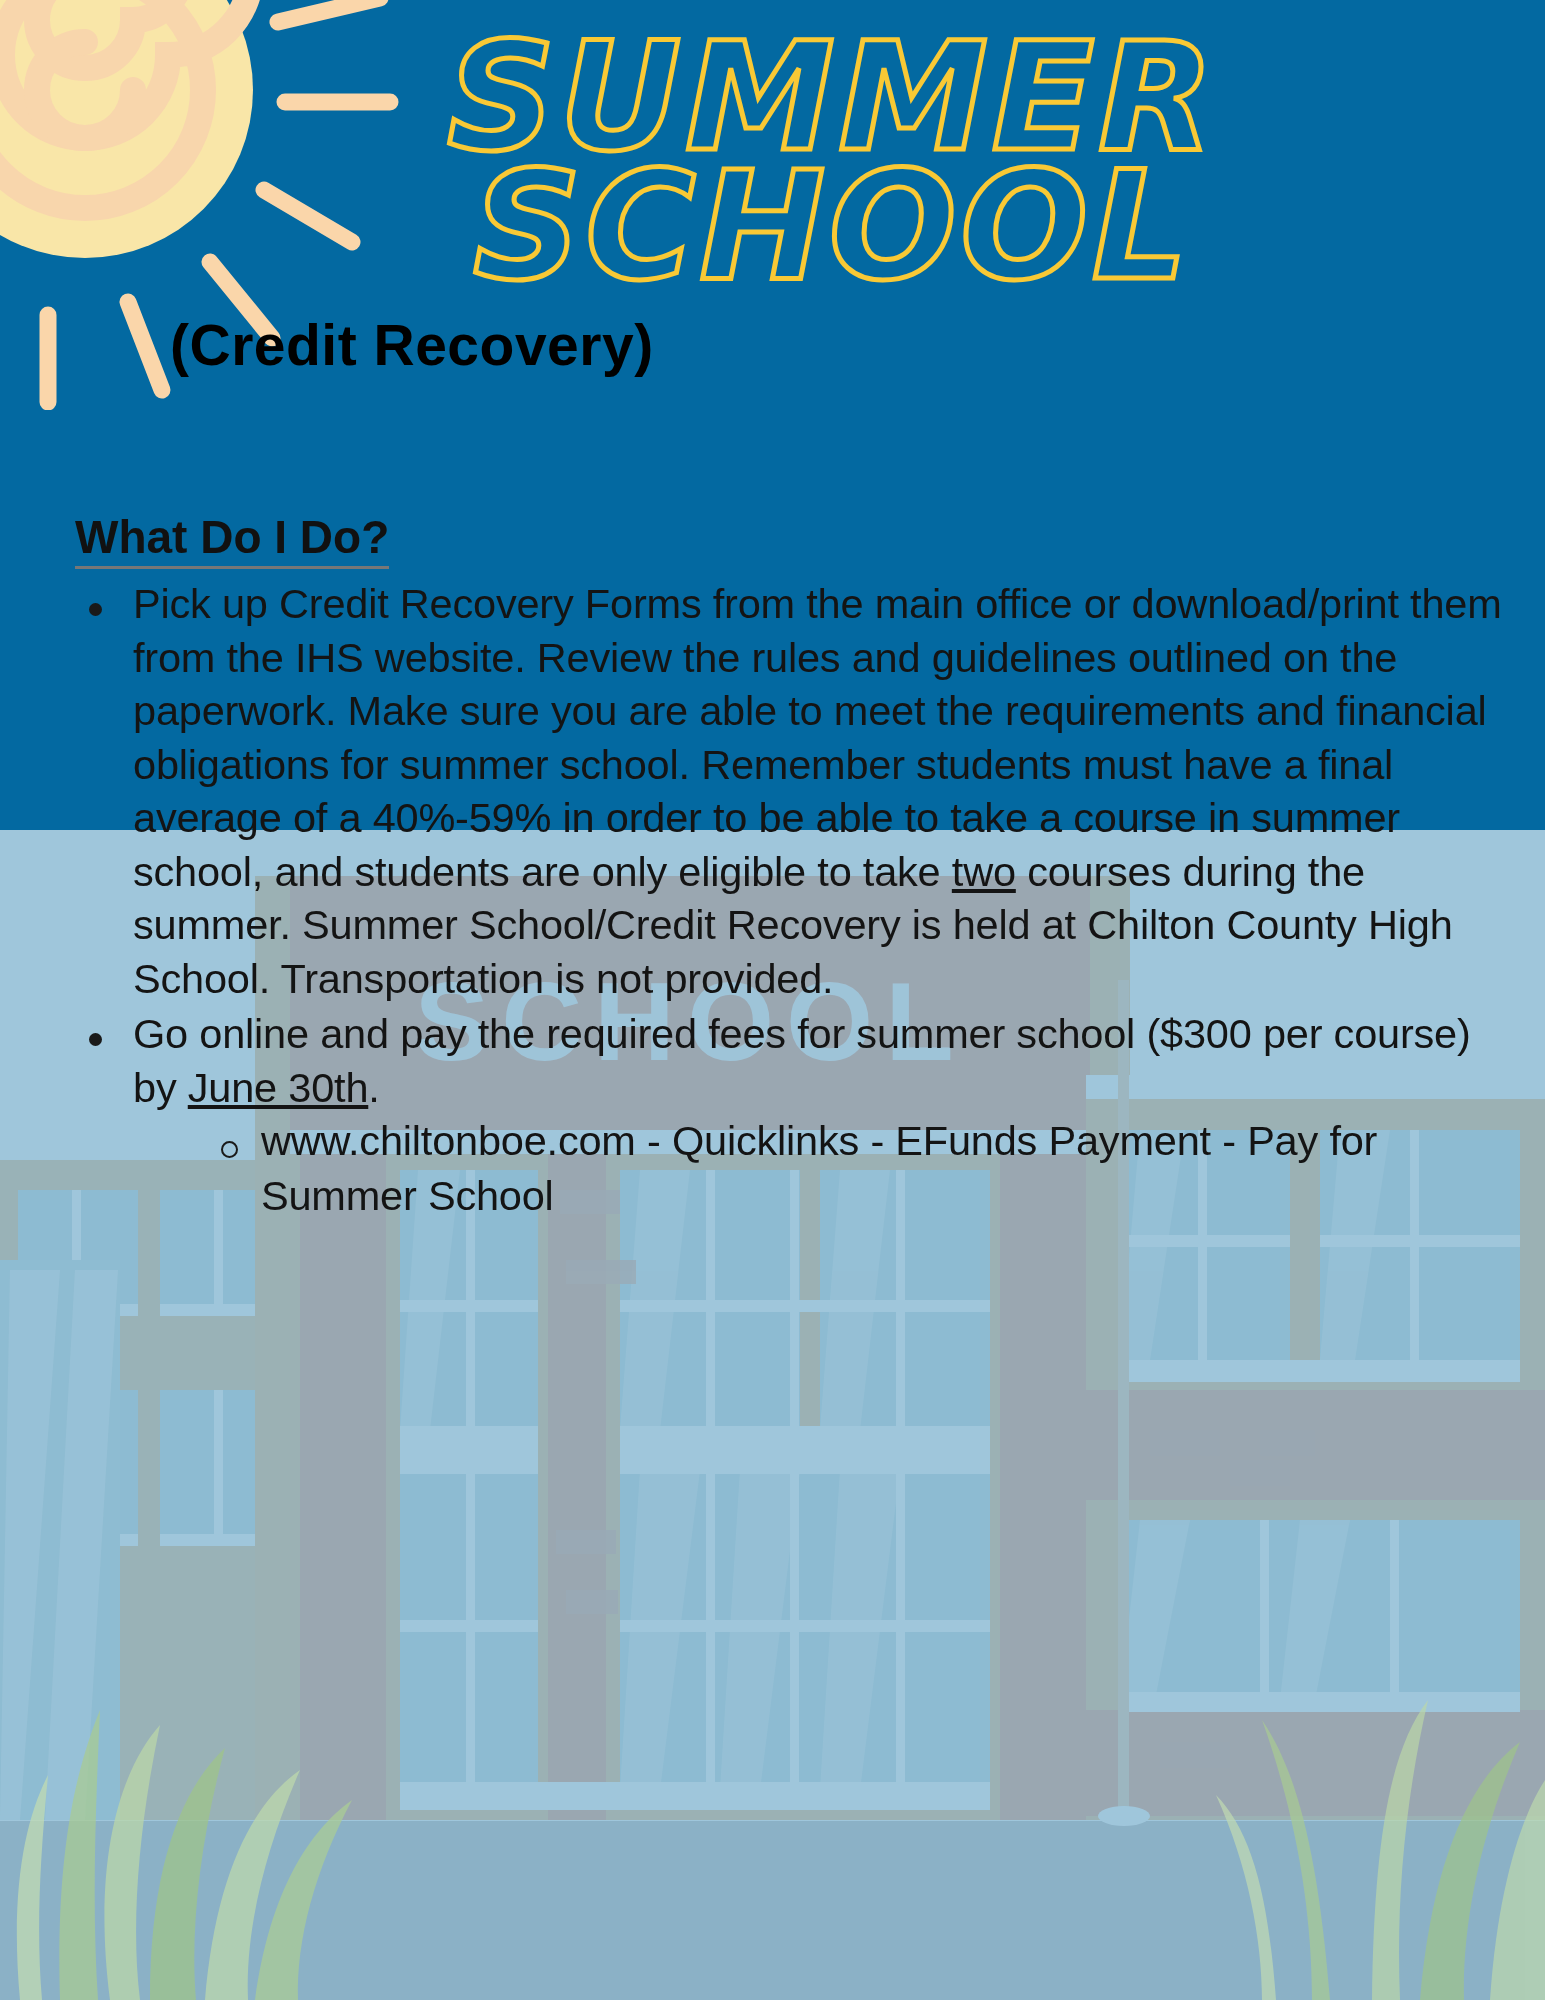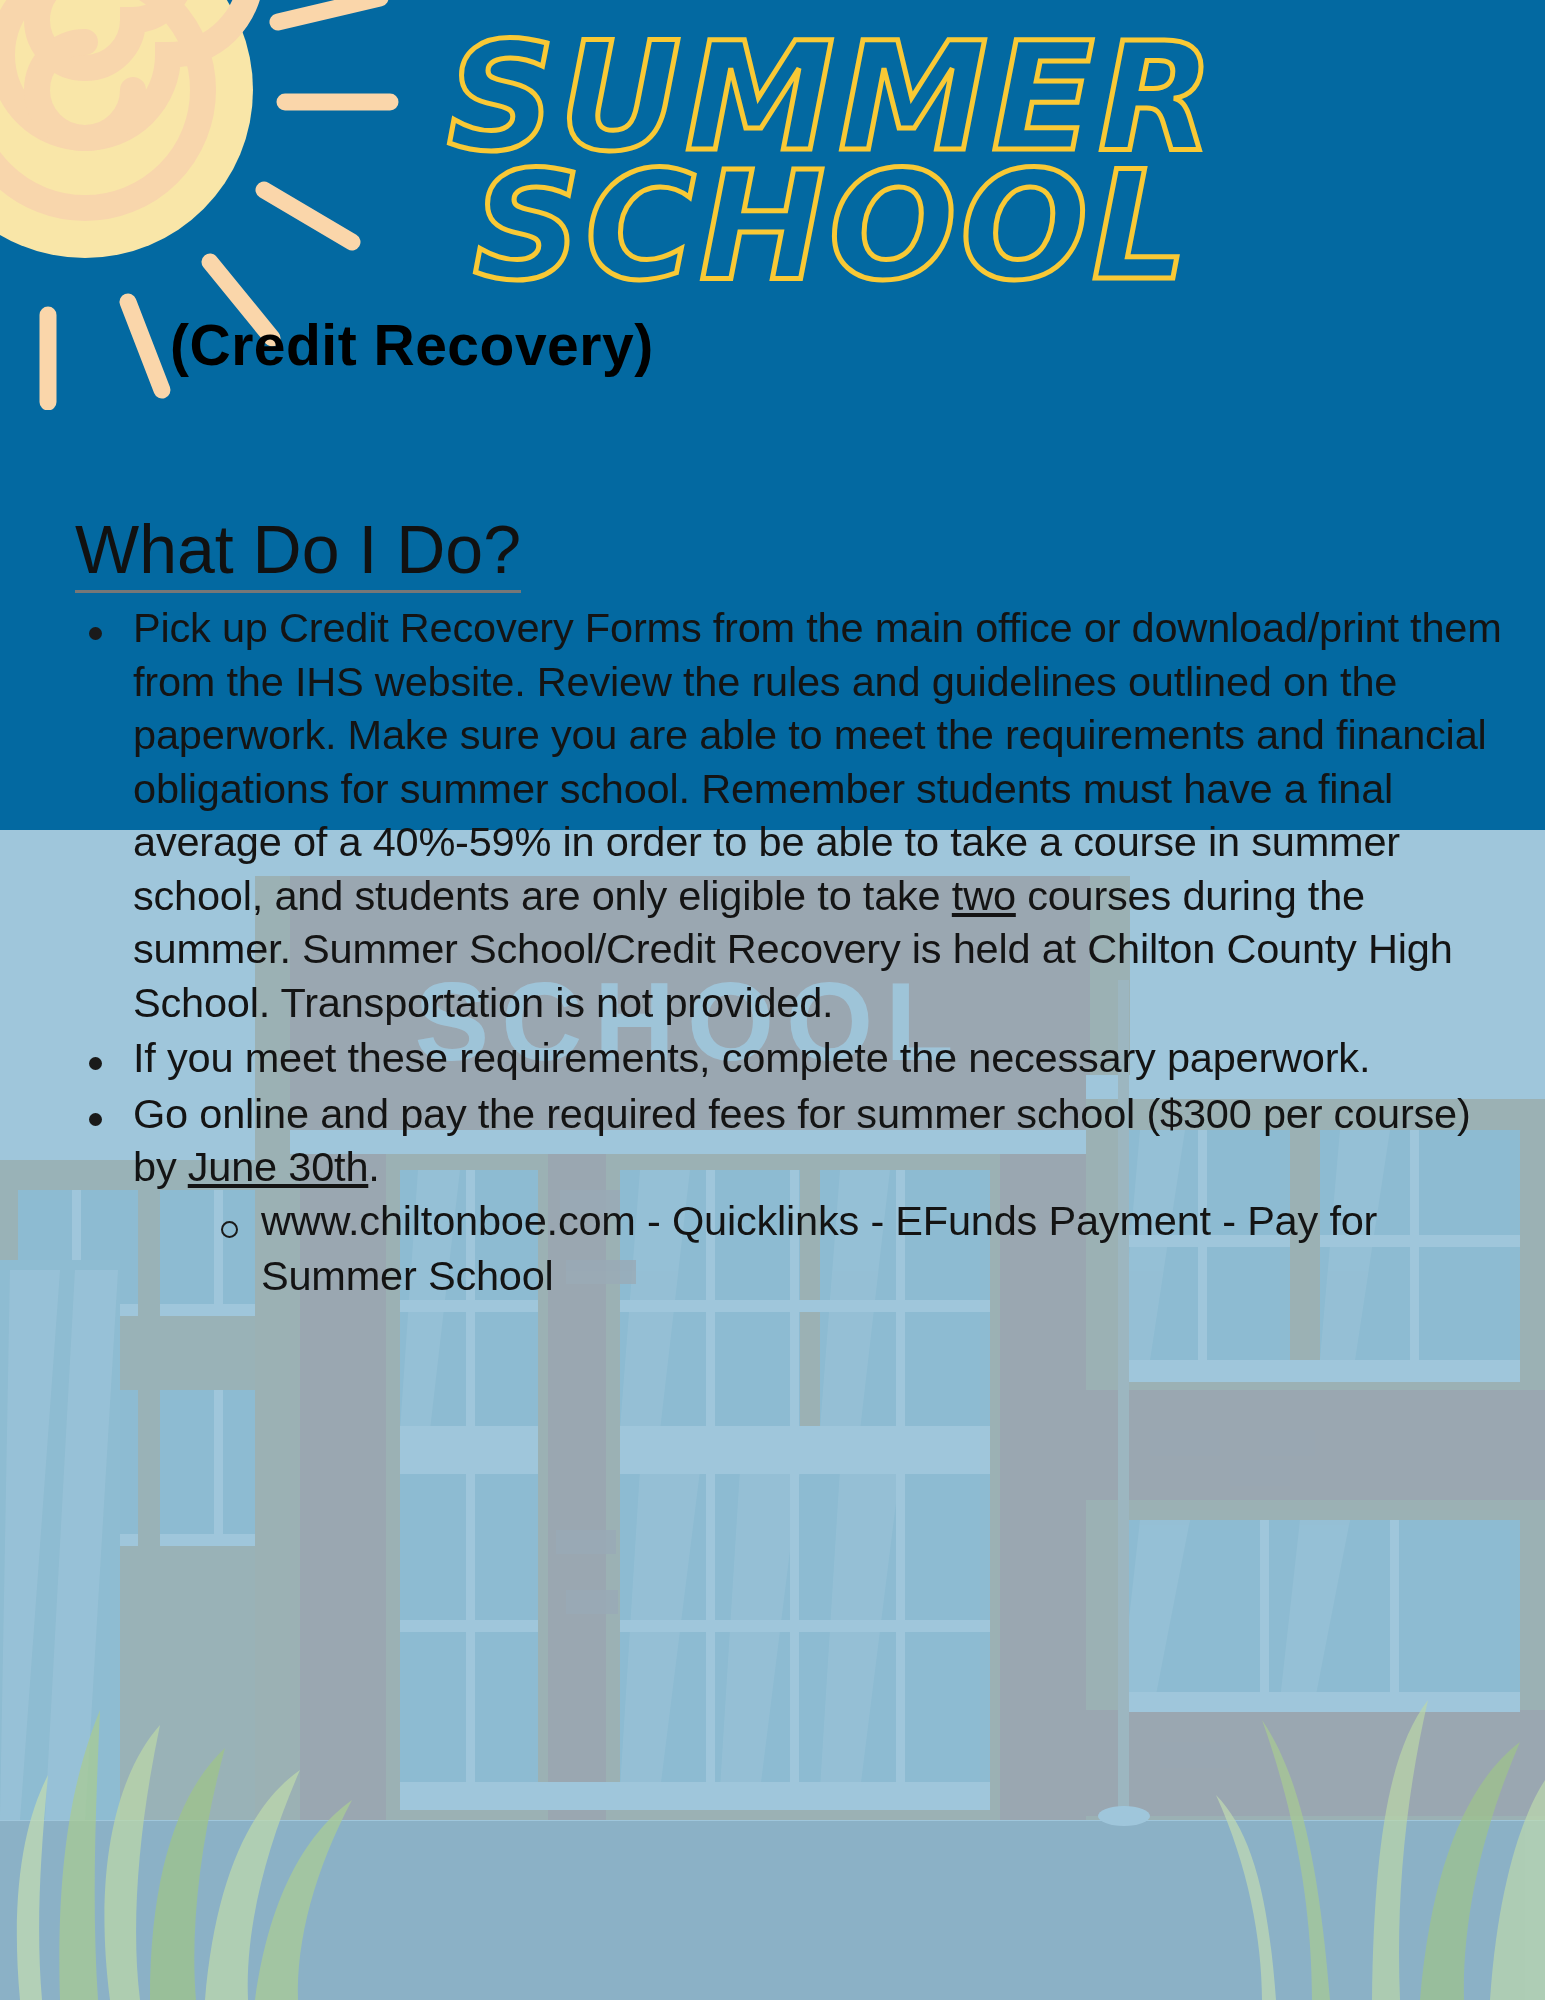--- a/index.html
+++ b/index.html
@@ -87,22 +87,22 @@
     position: absolute;
     left: 0;
     top: 510px;
     width: 1545px;
     z-index: 5;
     padding: 0 30px 0 75px;
   }
 
   #heading-whatdo {
     font-family: "Liberation Sans", sans-serif;
-    font-weight: 400;
-    font-size: 68px;
+    font-weight: 700;
+    font-size: 46px;
     color: #111111;
     letter-spacing: 0px;
     display: inline-block;
     border-bottom: 3px solid #777777;
     padding-bottom: 2px;
     margin-bottom: 8px;
   }
 
   ul.bullets {
     list-style: none;
@@ -350,23 +350,20 @@
 
   <div id="content">
     <div id="heading-whatdo">What Do I Do?</div>
 
     <ul class="bullets" id="bullet-list">
 
     <li>
           <span class="btext"><span>Pick up Credit Recovery Forms from the main office or download/print them from the IHS website. Review the rules and guidelines outlined on the paperwork. Make sure you are able to meet the requirements and financial obligations for summer school. Remember students must have a final average of a 40%-59% in order to be able to take a course in summer school, and students are only eligible to take </span><u>two</u><span> courses during the summer. Summer School/Credit Recovery is held at Chilton County High School. Transportation is not provided.</span></span>
         </li>
         <li>
-          <span class="btext"><span>If you meet these requirements, complete the necessary paperwork.</span></span>
-        </li>
-        <li>
           <span class="btext"><span>Go online and pay the required fees for summer school ($300 per course) by </span><u>June 30th</u><span>.</span></span>
           <ul class="subbullets">
             <li>
               <span class="subtext"><span>www.chiltonboe.com - Quicklinks - EFunds Payment - Pay for Summer School</span></span>
             </li>
           </ul>
         </li>
       </ul>
   </div>
 

